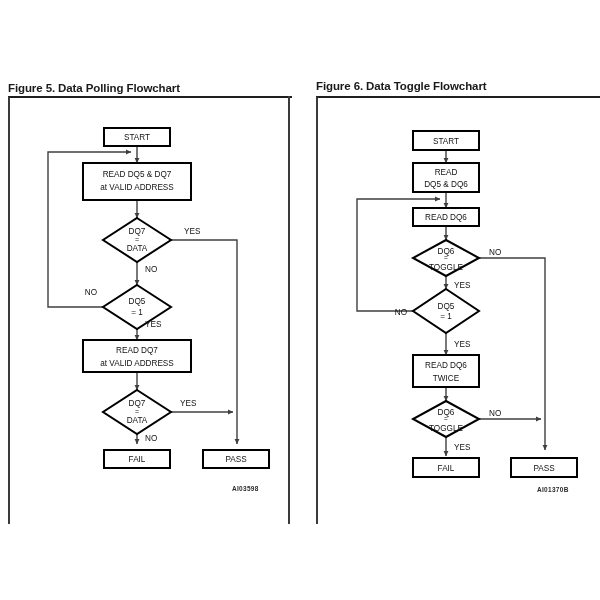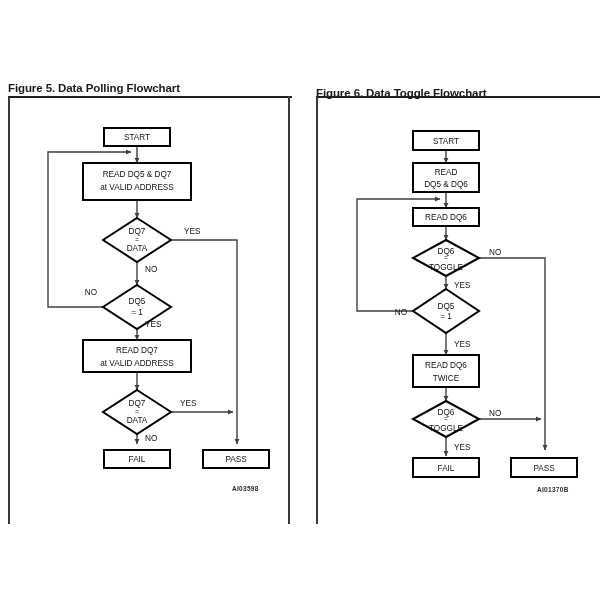--- a/index.html
+++ b/index.html
@@ -103,21 +103,21 @@
 
       <rect class="bx" x="203" y="450" width="66" height="18"></rect>
       <text class="nodetext" x="236" y="462">PASS</text>
     </svg>
 
     <div class="fig-id" style="left:232px;top:485px;">AI03598</div>
   </div>
 
   <div class="panel">
 
-    <div class="fig-title" style="left:316px;top:87px;">Figure 6. Data Toggle Flowchart</div>
+    <div class="fig-title" style="left:316px;top:80px;">Figure 6. Data Toggle Flowchart</div>
 
     <div class="frame" style="left:316px;top:96px;width:290px;height:428px;"></div>
 
     <svg class="flow" width="600" height="530">
       <defs>
         <marker id="ah6" markerWidth="7" markerHeight="7" refX="5.4" refY="2.6" orient="auto" markerUnits="userSpaceOnUse">
           <path d="M0,0 L5.6,2.6 L0,5.2 z" fill="#3f3f3f"></path>
         </marker>
       </defs>
 

